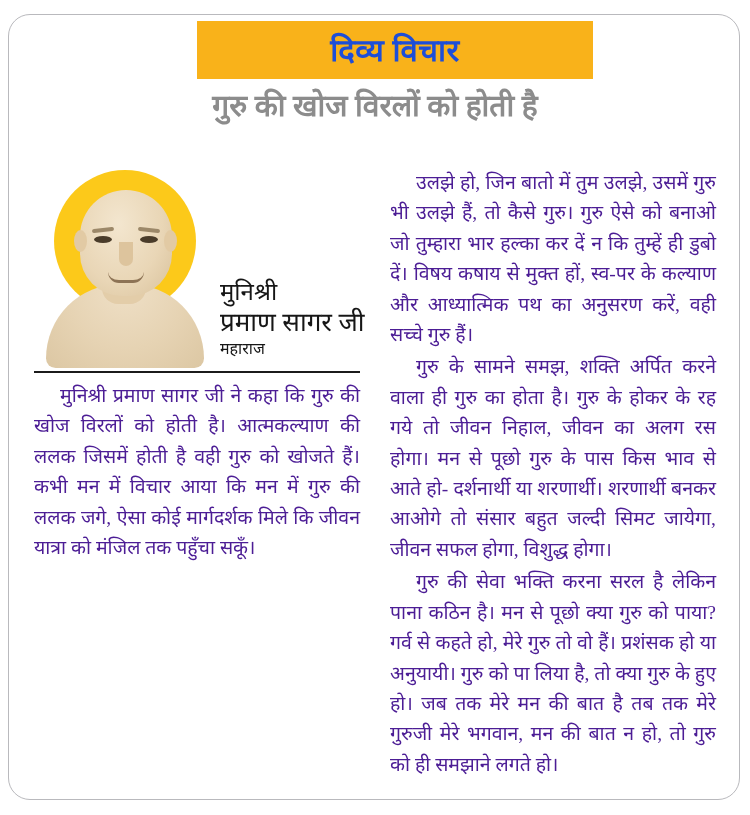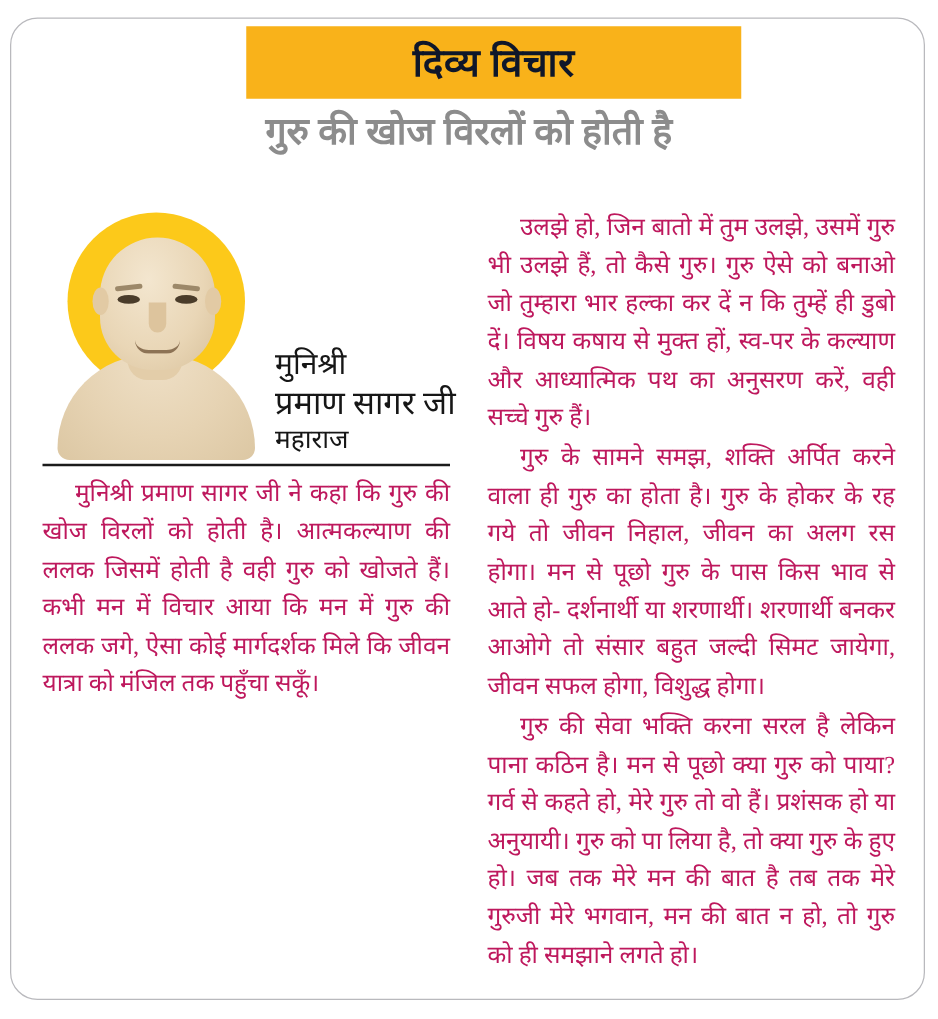--- a/index.html
+++ b/index.html
@@ -48,21 +48,21 @@
     display: flex;
     align-items: center;
     justify-content: center;
     box-sizing: border-box;
   }
   .banner-title {
     font-family: "Liberation Serif", "DejaVu Serif", serif;
     font-weight: 700;
     font-size: 31px;
     line-height: 1;
-    color: #0f172a;
+    color: #1d4ed8;
     letter-spacing: 0.5px;
     white-space: nowrap;
   }
 
   
   .headline {
     position: absolute;
     left: 30px;
     top: 88px;
     width: 690px;
@@ -195,41 +195,41 @@
     font-size: 24px;
     line-height: 1.22;
     font-weight: 400;
   }
   .caption-line2 {
     font-size: 26px;
     line-height: 1.22;
     font-weight: 400;
   }
   .caption-line3 {
-    font-size: 21px;
+    font-size: 16px;
     line-height: 1.22;
     font-weight: 400;
   }
 
   .rule {
     position: absolute;
     left: 34px;
     top: 371px;
     width: 326px;
     height: 0;
     border-top: 2px solid #1b1b1b;
   }
 
   
   .col {
     position: absolute;
     font-family: "Liberation Serif", "DejaVu Serif", serif;
     font-size: 19.5px;
     line-height: 1.56;
-    color: #be185d;
+    color: #4c1d95;
     text-align: justify;
     text-justify: inter-word;
   }
   .col-left {
     left: 34px;
     top: 381px;
     width: 326px;
   }
   .col-right {
     left: 390px;

